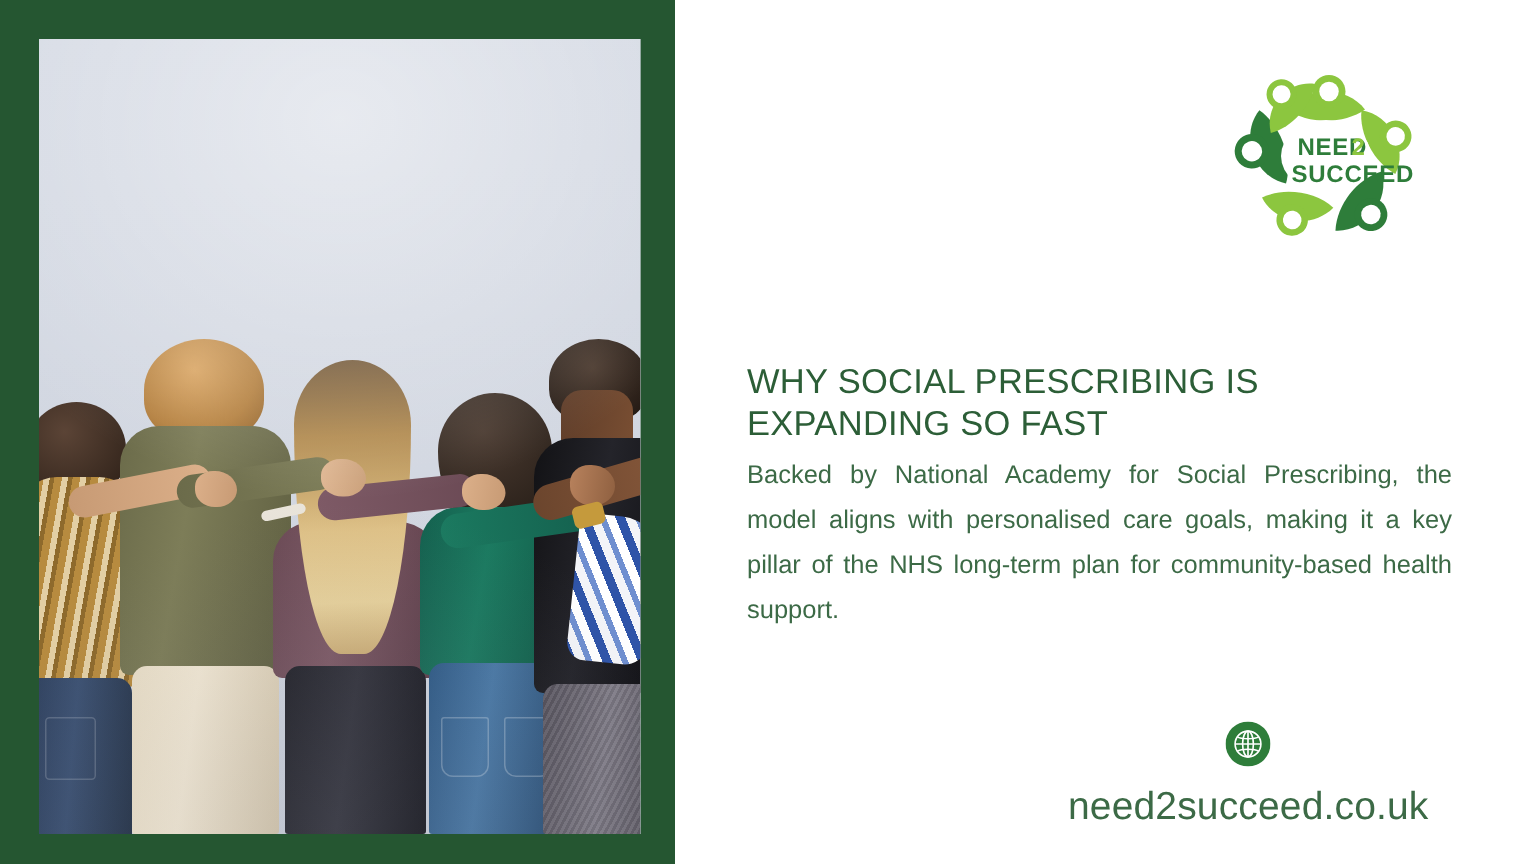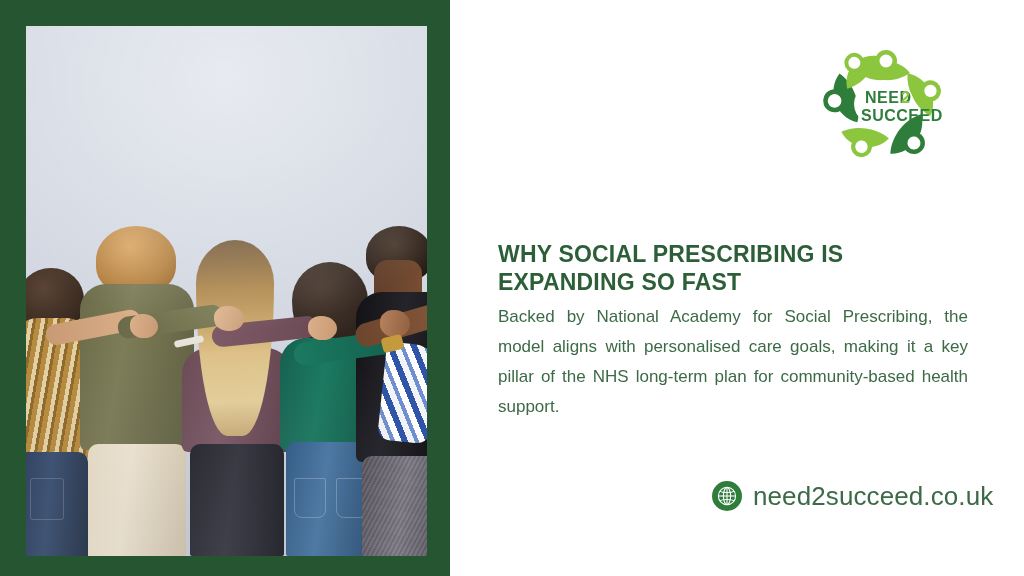--- a/index.html
+++ b/index.html
@@ -190,21 +190,21 @@
 
   
   .headline {
     position: absolute;
     left: 0;
     top: 240px;
     width: 470px;
     color: #2c5e37;
     font-size: 23px;
     line-height: 28px;
-    font-weight: 700;
+    font-weight: 400;
     letter-spacing: .2px;
     text-transform: uppercase;
   }
 
   .body-copy {
     position: absolute;
     left: 0;
     top: 302px;
     width: 470px;
     color: #3c6a46;
@@ -216,20 +216,21 @@
   .body-copy::after { content: ""; display: inline-block; width: 100%; }
 
   
   .url-row {
     position: absolute;
     left: 214px;
     top: 481px;
     display: flex;
     align-items: center;
     gap: 11px;
+    flex-direction: column;
   }
   .globe { width: 30px; height: 30px; flex: 0 0 auto; display: block; }
   .url-text {
     color: #3c6a46;
     font-size: 26px;
     line-height: 30px;
     letter-spacing: .1px;
   }
 </style>
 </head>

